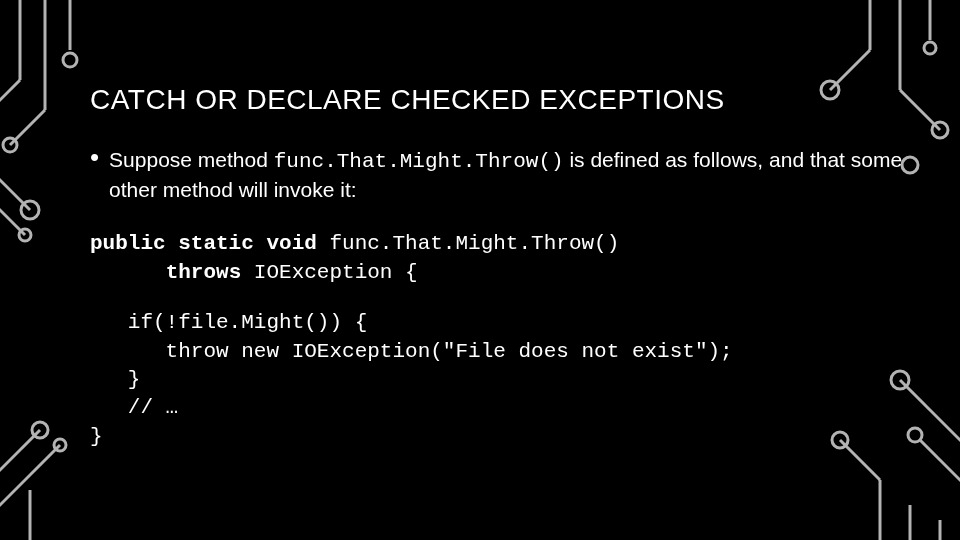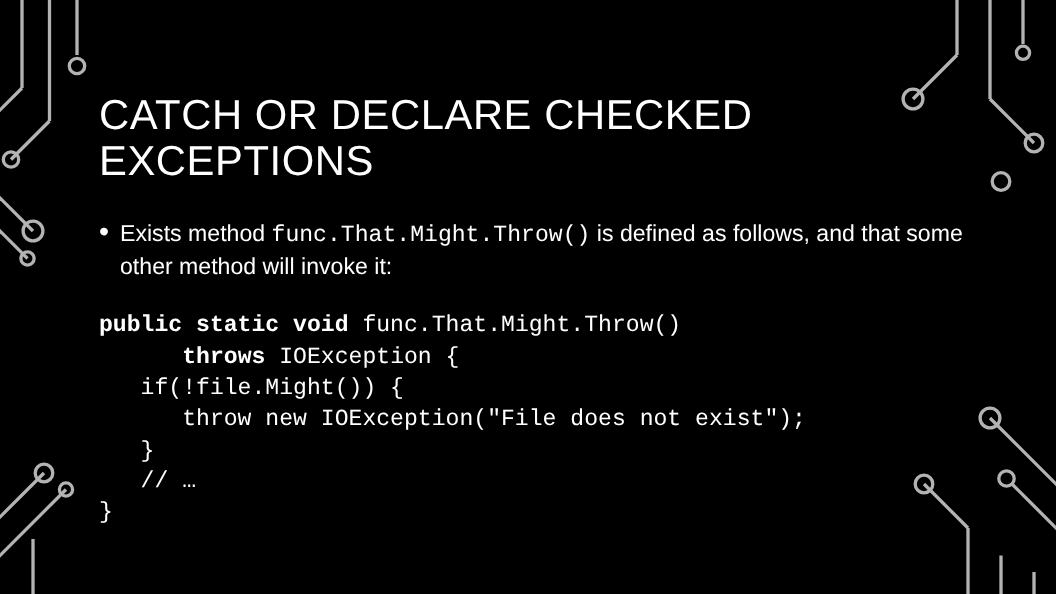--- a/index.html
+++ b/index.html
@@ -14,21 +14,21 @@
   .bg-circuit{
     position:absolute;inset:0;pointer-events:none;opacity:0.7;
   }
   .bg-circuit svg{position:absolute}
   .content{
     position:absolute;
     left:90px;top:85px;right:50px;
   }
   h1{
     margin:0 0 30px 0;
-    font-size:38px;
+    font-size:28px;
     font-weight:400;
     letter-spacing:0.5px;
     line-height:1.1;
   }
   .bullet{
     display:flex;
     font-size:21px;
     line-height:1.35;
     margin-bottom:26px;
   }
@@ -42,21 +42,21 @@
   .mono{
     font-family:"Courier New",monospace;
   }
   pre.codeblk{
     margin:0;
     font-family:"Courier New",monospace;
     font-size:21px;
     line-height:1.35;
     white-space:pre;
   }
-  pre.codeblk.signature{}
+  pre.codeblk.signature{margin-bottom:22px}
   .kw{font-weight:bold}
 </style>
 </head>
 <body>
 
 <div class="bg-circuit">
 
   <svg width="260" height="260" style="left:-10px;top:-10px">
     <g stroke="#fff" stroke-width="3" fill="none">
       <line x1="30" y1="0" x2="30" y2="90"></line>
@@ -112,21 +112,21 @@
   </svg>
 </div>
 
 <div class="content">
 
   <h1>CATCH OR DECLARE CHECKED EXCEPTIONS</h1>
 
   <div class="bullet">
     <span class="dot">•</span>
     <span class="txt">
-      <span>Exists method </span><span class="mono">func.That.Might.Throw()</span><span>  is defined as follows, and that some other method will invoke it:</span>
+      <span>Suppose method </span><span class="mono">func.That.Might.Throw()</span><span>  is defined as follows, and that some other method will invoke it:</span>
     </span>
   </div>
 
   <pre class="codeblk signature"><span class="kw">public static void</span><span> func.That.Might.Throw()</span>
 <span>      </span><span class="kw">throws</span><span> IOException {</span></pre>
 
   <pre class="codeblk"><span>   if(!file.Might()) {</span>
 <span>      throw new IOException("File does not exist");</span>
 <span>   }</span>
 <span>   // …</span>

